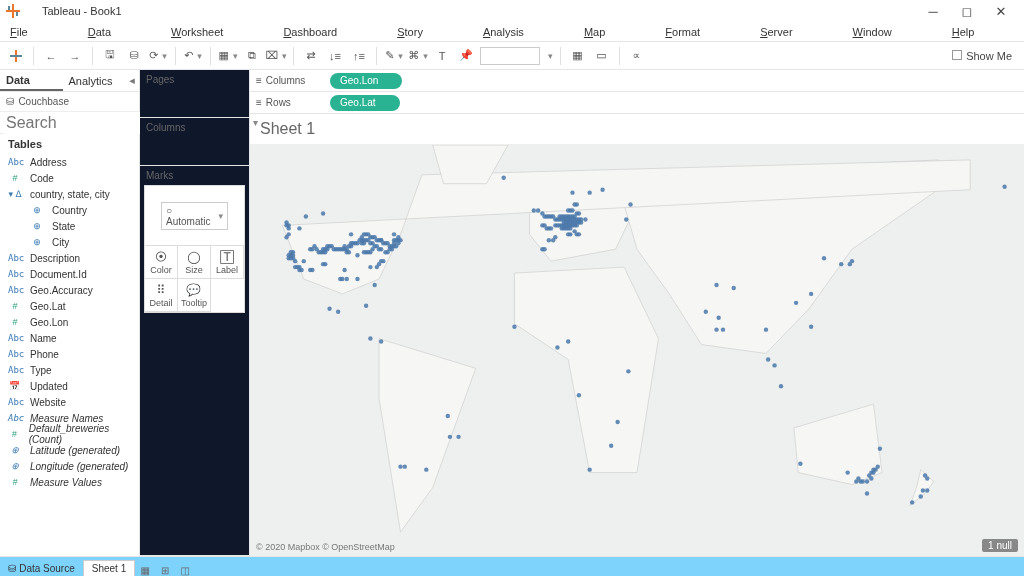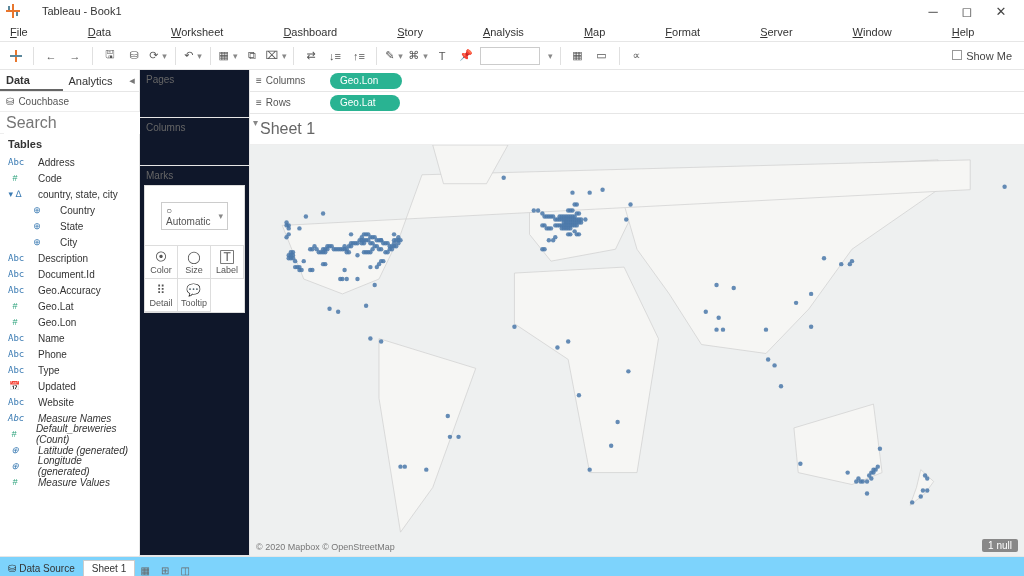--- a/index.html
+++ b/index.html
@@ -22,21 +22,21 @@
   .tabs { height: 22px; display: flex; border-bottom: 1px solid #e6e6e6; font-size: 11px; }
   .tabs .tab { flex: 1; display: flex; align-items: center; padding: 0 6px; }
   .tabs .tab.active { font-weight: 600; border-bottom: 2px solid #666; }
   .tabs .expand { width: 14px; display: flex; align-items: center; justify-content: center; color: #777; }
   .dsrow { height: 20px; display:flex; align-items:center; padding:0 6px; border-bottom:1px solid #eee; gap:4px; color:#555; font-size:10px; }
   .searchrow { height: 22px; display:flex; align-items:center; padding:0 4px; border-bottom:1px solid #eee; gap:2px; }
   .searchrow input { flex:1; border:none; font-size:16px; padding:2px; color:#888; }
   .searchrow .sbtn { width:14px; font-size:10px; color:#888; text-align:center; }
   .section-hd { font-weight:700; font-size:11px; padding:4px 8px; }
   .fields { overflow:auto; flex:1; }
-  .frow { display:flex; align-items:center; height:16px; padding:0 4px 0 8px; gap:16px; font-size:10px; }
+  .frow { display:flex; align-items:center; height:16px; padding:0 4px 0 8px; gap:8px; font-size:10px; }
   .ficon { width:14px; font-size:9px; text-align:center; }
   .abc { color:#3b7bb3; font-family:monospace; font-size:9px; }
   .num { color:#2aa17a; }
   .dim { color:#3b7bb3; }
   .italic { font-style: italic; }
   .indent2 { padding-left:30px; }
   .midcol { width:110px; border-right:1px solid #e6e6e6; background:#f7f7f7; display:flex; flex-direction:column; }
   .shelf { border-bottom:1px solid #e6e6e6; background:#0f172a; }
   .shelf-hd { font-size:10px; color:#666; padding:4px 6px; }
   .shelf-body { min-height:28px; }

